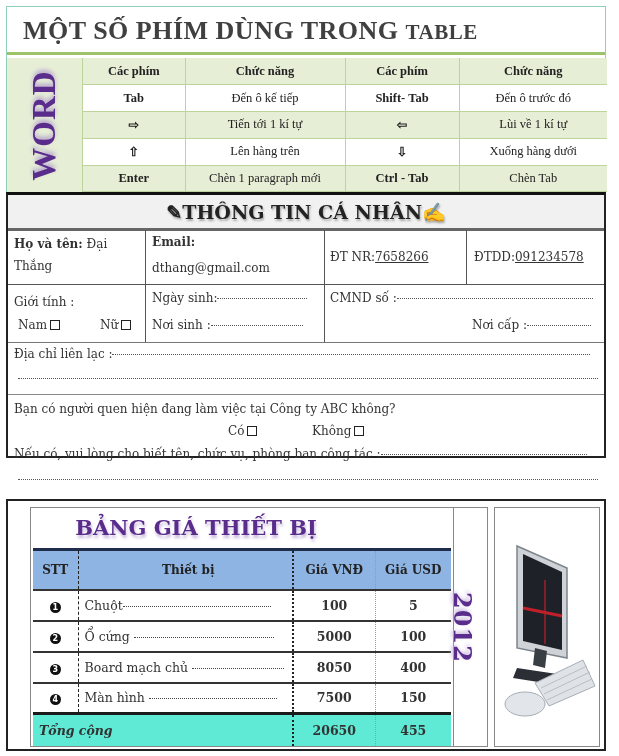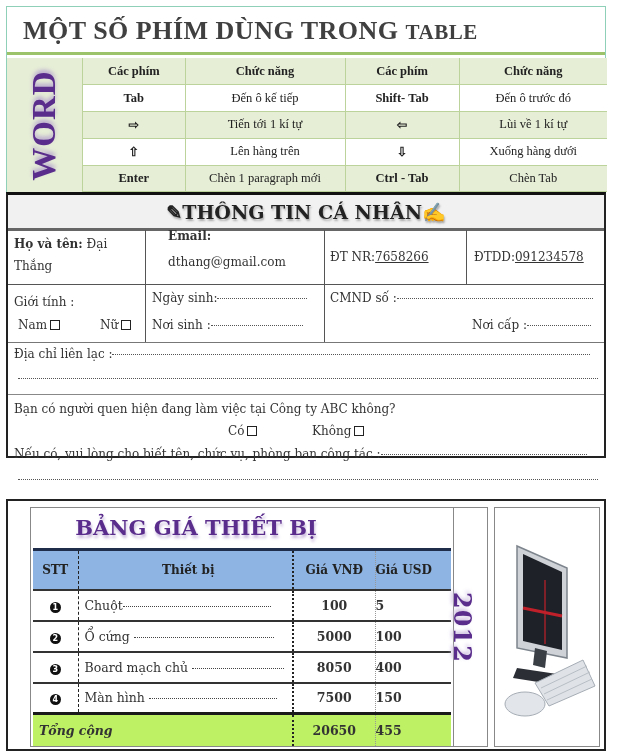--- a/index.html
+++ b/index.html
@@ -87,22 +87,22 @@
   .ptable th {
     background: #8db4e2; height: 40px; font-size: 12px; font-weight: bold;
     font-family: "DejaVu Serif", serif; color: #222;
     border-top: 3px solid #1f2d4a;
   }
   .ptable td { height: 31px; font-size: 12.5px; font-family: "DejaVu Serif", serif; color: #333; border-top: 2px solid #333; }
   .ptable .c-stt { width: 45px; text-align: center; border-right: 1px dashed #222; }
   .ptable .c-name { width: 215px; text-align: left; padding-left: 6px; border-right: 2px dotted #222; }
   .ptable th.c-name { text-align: center; }
   .ptable .c-vnd { width: 82px; text-align: center; font-weight: bold; border-right: 1px dotted #999; }
-  .ptable .c-usd { width: 76px; text-align: left; font-weight: bold; }
-  .ptable tr.total td { background: #bef264; border-top: 3px solid #1a1a1a; height: 32px; }
+  .ptable .c-usd { width: 76px; text-align: center; font-weight: bold; }
+  .ptable tr.total td { background: #5eead4; border-top: 3px solid #1a1a1a; height: 32px; }
   .ptable tr.total td.c-name { font-style: italic; font-weight: bold; }
   .num-badge {
     display: inline-block; width: 11px; height: 11px; border-radius: 50%;
     background: #111; color: #fff; font-size: 8px; line-height: 11px; text-align: center;
     font-family: "DejaVu Sans", sans-serif; font-weight: bold;
   }
   .fill-dots { display: inline-block; border-bottom: 1px dotted #444; vertical-align: 3px; }
   .year-col {
     position: absolute; left: 430px; top: 6px; width: 50px; height: 240px;
     border: 1px solid #888; border-left: none;
@@ -171,21 +171,21 @@
   <div class="vline" style="left:137px;top:35px;height:54px;"></div>
   <div class="vline" style="left:316px;top:35px;height:54px;"></div>
   <div class="vline" style="left:458px;top:35px;height:54px;"></div>
   <div class="hline" style="left:0;top:89px;width:596px;background:#555;"></div>
 
   <div class="cell" style="left:6px;top:38px;width:128px;">
     <span class="b">Họ và tên:</span>
     <span>Đại</span><br>
     <span>Thắng</span>
   </div>
-  <div class="cell" style="left:144px;top:30px;width:170px;margin-left:16px;">
+  <div class="cell" style="left:144px;top:36px;width:170px;">
     <span class="b">Email:</span><br>
     <span style="display:inline-block;margin-top:4px;">dthang@gmail.com</span>
   </div>
   <div class="cell" style="left:322px;top:51px;">
     <span>ĐT NR:</span><span class="u">7658266</span>
   </div>
   <div class="cell" style="left:466px;top:51px;">
     <span>ĐTDD:</span><span class="u">091234578</span>
   </div>
 

